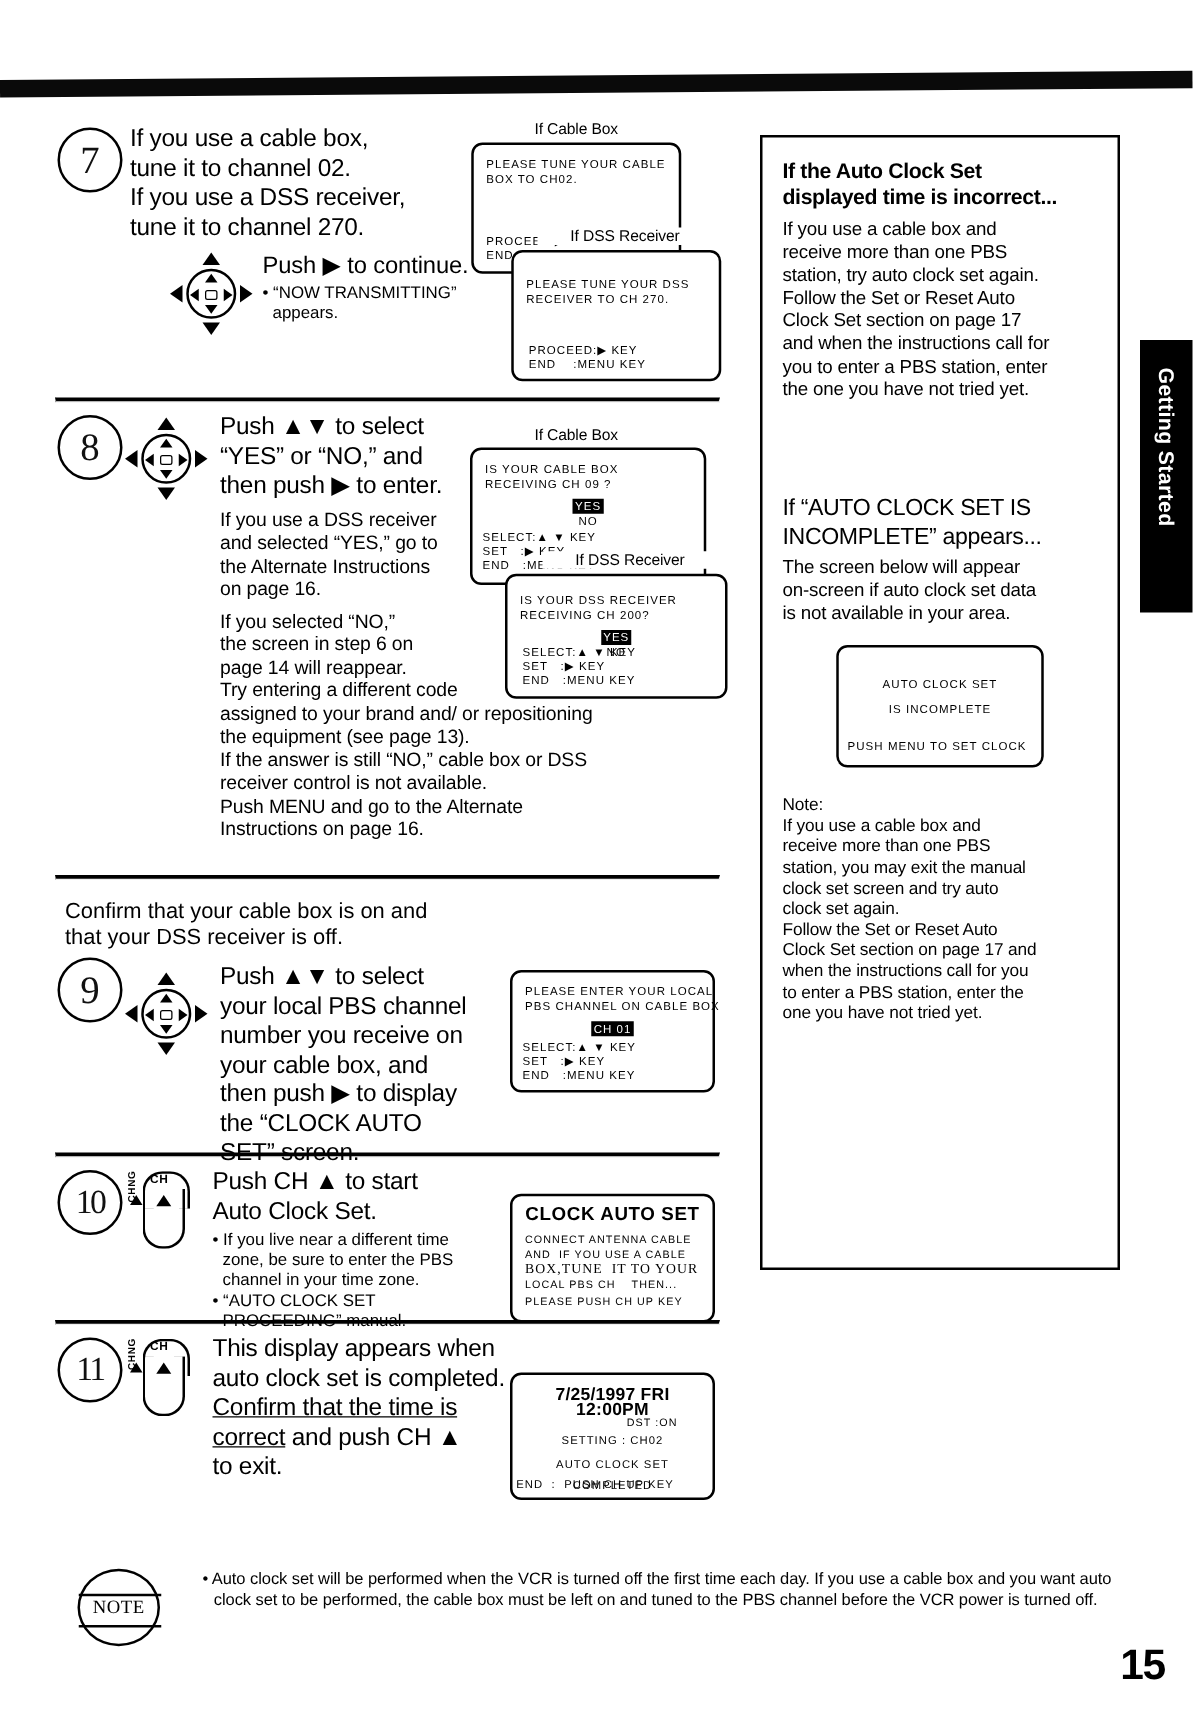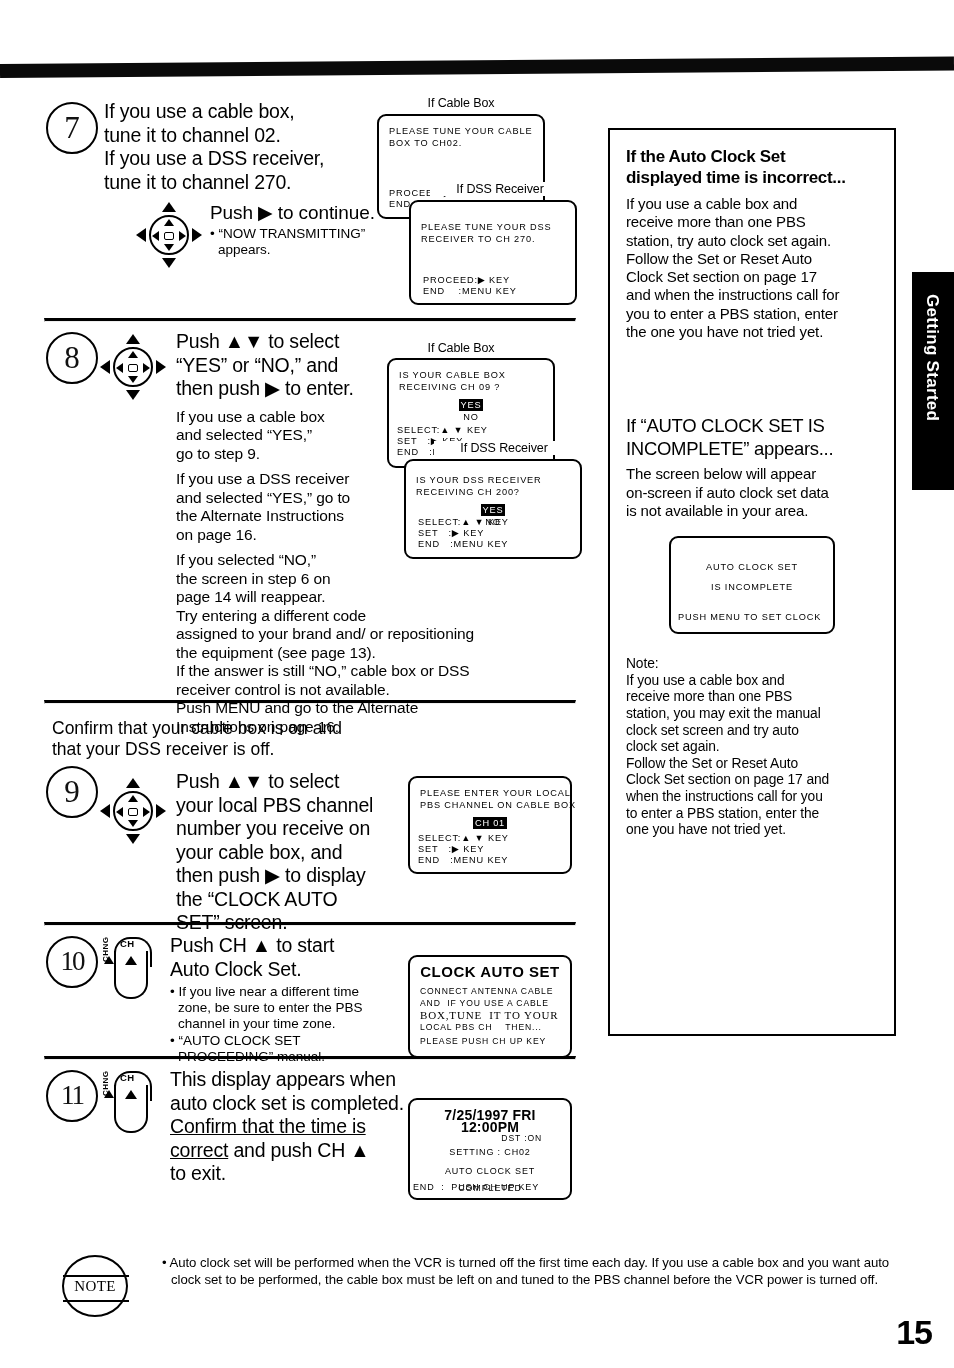--- a/index.html
+++ b/index.html
@@ -141,21 +141,20 @@
   .screens-8 { position:absolute; left:374px; top:341px; width:200px; height:235px; }
 
   .box-a { position:absolute; }
   .box-b { position:absolute; }
 
   
   .right-panel {
     position:absolute; left:608px; top:108px; width:288px; height:908px;
     border:2px solid #000;
     padding:16px 16px 27px 16px;
-    margin-top:20px;
   }
   .rp-h { font-size:17px; font-weight:bold; line-height:21px; letter-spacing:-0.3px; }
   .rp-p { font-size:15px; line-height:18.3px; letter-spacing:-0.15px; margin-top:7px; }
   .rp-big { font-size:18.5px; line-height:22.5px; letter-spacing:-0.3px; margin-top:12px; }
   .rp-small { font-size:13.8px; line-height:16.6px; letter-spacing:-0.1px; margin-top:10px; }
 
   
   .note-row { position:absolute; left:62px; top:1255px; width:830px; }
   .note-badge {
     position:absolute; left:0; top:0; width:66px; height:62px;
@@ -233,23 +232,20 @@
           <div class="tri right"></div>
         <div class="tri inup"></div>
           <div class="tri indn"></div>
         <div class="tri inlf"></div>
           <div class="tri inrt"></div>
       </div>
       <div style="margin-left:12px; width:252px;">
         <div class="lead" style="white-space:pre-line;">Push ▲▼ to select
 “YES” or “NO,” and
 then push ▶ to enter.</div>
-        <div class="sub" style="white-space:pre-line;">If you use a cable box
-and selected “YES,”
-go to step 9.</div>
         <div class="sub" style="white-space:pre-line;">If you use a DSS receiver
 and selected “YES,” go to
 the Alternate Instructions
 on page 16.</div>
         <div class="sub" style="white-space:pre-line; width:336px;">If you selected “NO,”
 the screen in step 6 on
 page 14 will reappear.
 Try entering a different code
 assigned to your brand and/ or repositioning
 the equipment (see page 13).
@@ -355,21 +351,21 @@
   <div class="box-b screenbox" style="left:35px; top:104px; width:168px; height:105px;">
     <div class="line" style="margin-top:10px;">PLEASE TUNE YOUR DSS</div>
     <div class="line">RECEIVER TO CH 270.</div>
     <div class="line" style="position:absolute; left:12px; bottom:17px;">PROCEED:▶ KEY</div>
     <div class="line" style="position:absolute; left:12px; bottom:6px;">END    :MENU KEY</div>
   </div>
 </div>
 
 <div class="screens-8">
   <div class="caption" style="position:absolute; left:22px; top:0; width:130px;">If Cable Box</div>
-  <div class="box-a screenbox" style="left:13px; top:17px; width:168px; height:110px;">
+  <div class="box-a screenbox" style="left:2px; top:17px; width:189px; height:110px;">
     <div class="line">IS YOUR CABLE BOX</div>
     <div class="line">RECEIVING CH 09 ?</div>
     <div class="center" style="margin-top:6px;">
       <span class="inv">YES</span>
     </div>
     <div class="center">NO</div>
     <div class="line" style="position:absolute; left:8px; bottom:30px;">SELECT:▲ ▼ KEY</div>
     <div class="line" style="position:absolute; left:8px; bottom:19px;">SET   :▶ KEY</div>
     <div class="line" style="position:absolute; left:8px; bottom:8px;">END   :MENU KEY</div>
   </div>

